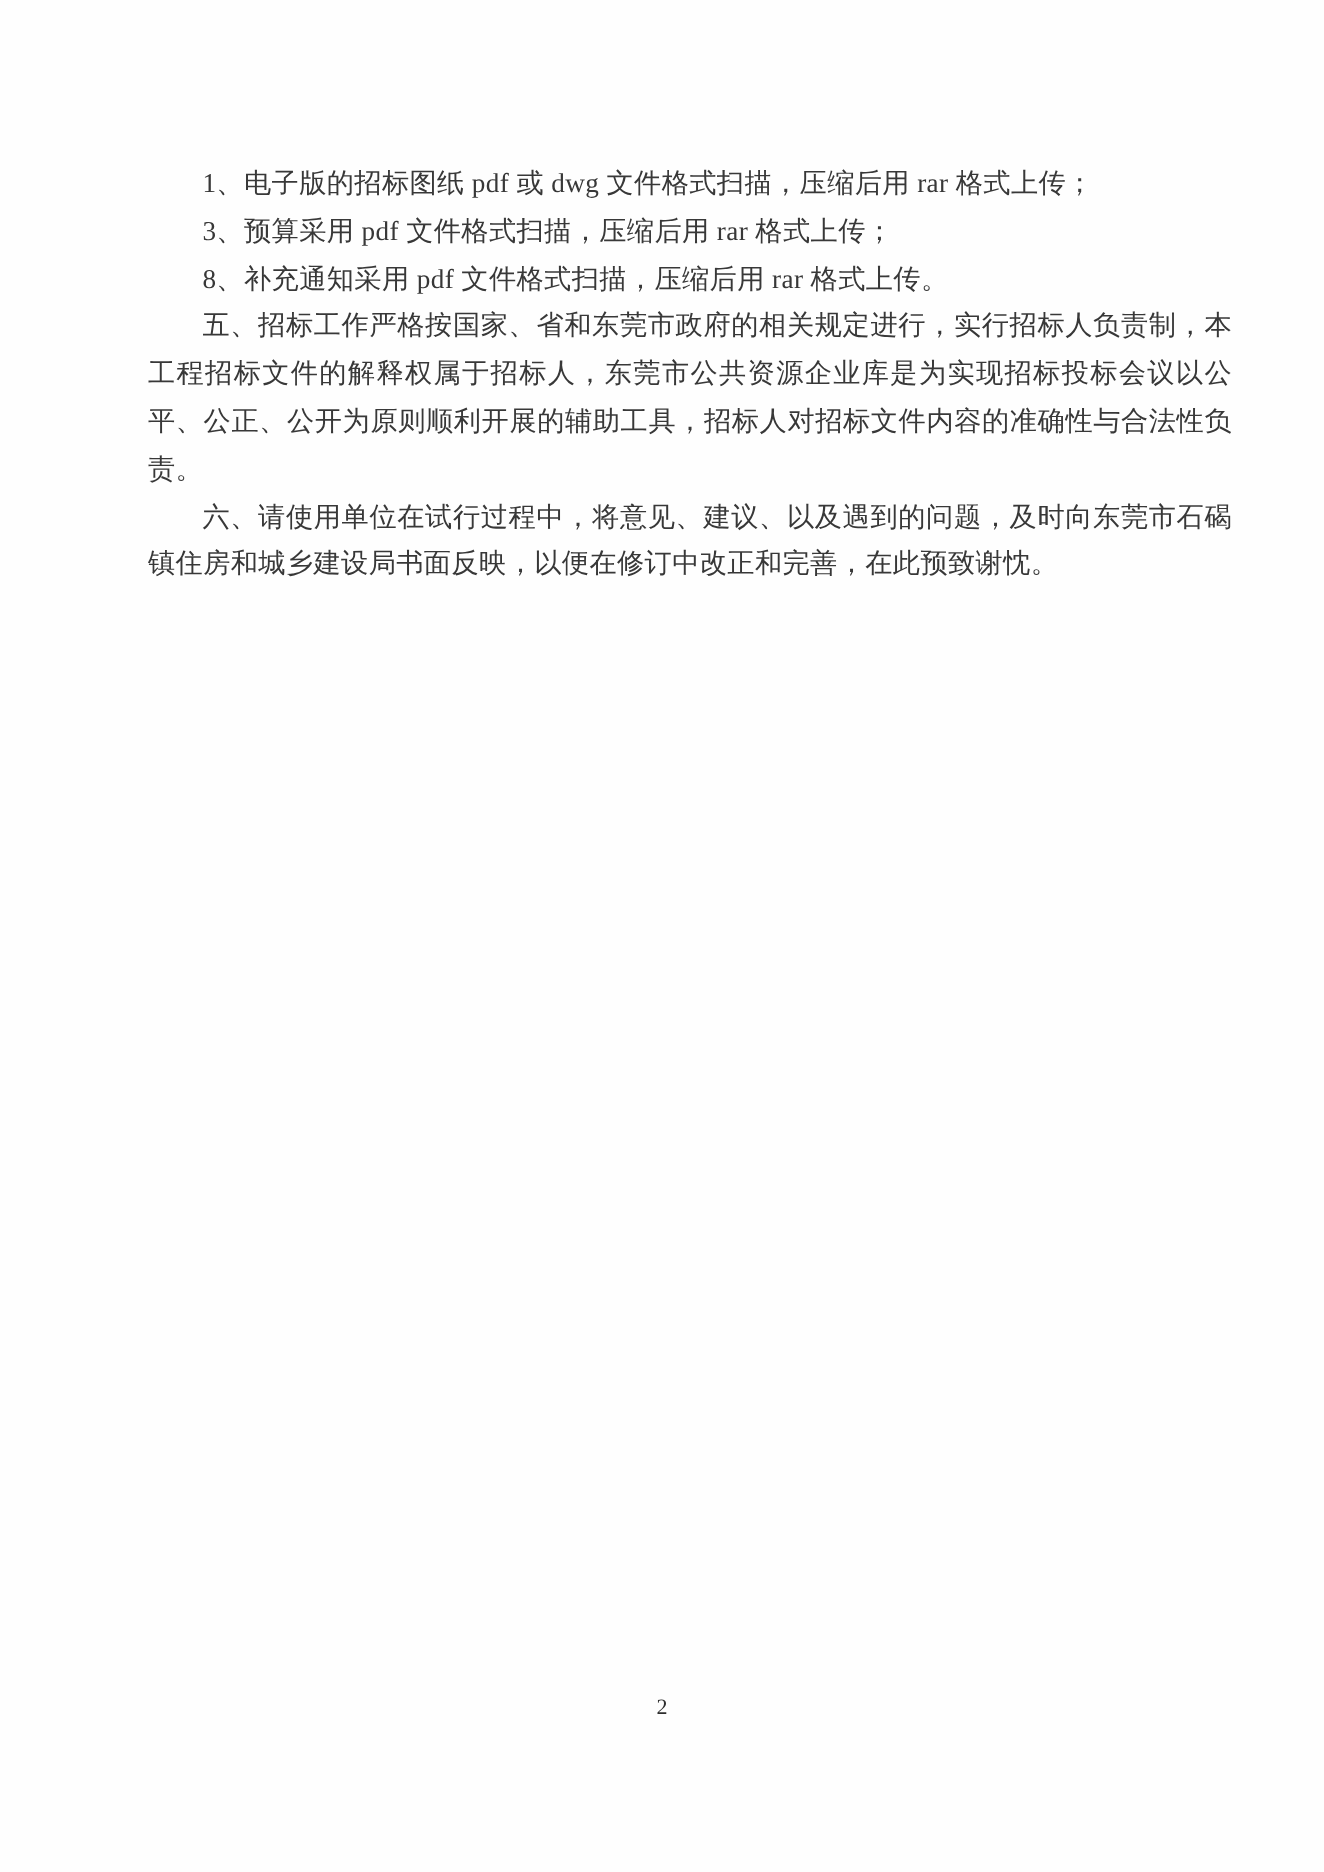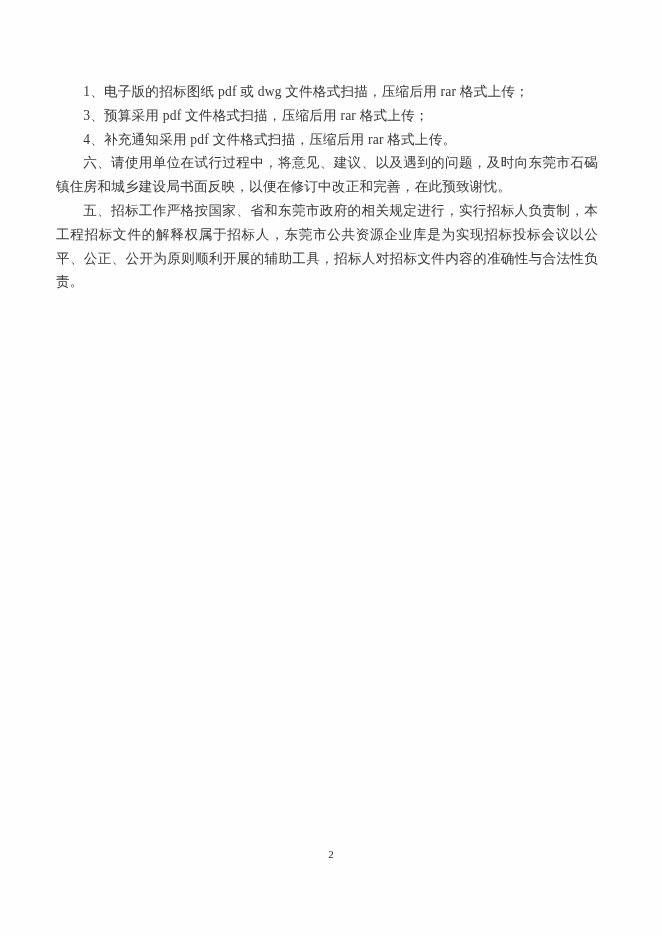--- a/index.html
+++ b/index.html
@@ -10,21 +10,21 @@
   .page {
     position: relative;
     width: 662px;
     height: 936px;
     background: #fefefe;
     overflow: hidden;
     font-family: "Liberation Serif", "DejaVu Serif", serif;
   }
   .content {
     position: absolute;
-    left: 56px;
+    left: 74px;
     top: 80px;
     width: 542px;
     color: #383838;
     font-size: 13.6px;
     line-height: 23.8px;
     text-align: justify;
     text-justify: inter-ideograph;
   }
   .content p {
     margin: 0;
@@ -44,20 +44,20 @@
     font-family: "Liberation Serif", "DejaVu Serif", serif;
   }
 </style>
 </head>
 <body>
 
 <div class="page">
   <div class="content">
     <p>1、电子版的招标图纸 pdf 或 dwg 文件格式扫描，压缩后用 rar 格式上传；</p>
     <p>3、预算采用 pdf 文件格式扫描，压缩后用 rar 格式上传；</p>
-    <p>4、补充通知采用 pdf 文件格式扫描，压缩后用 rar 格式上传。</p>
+    <p>8、补充通知采用 pdf 文件格式扫描，压缩后用 rar 格式上传。</p>
+    <p>五、招标工作严格按国家、省和东莞市政府的相关规定进行，实行招标人负责制，本工程招标文件的解释权属于招标人，东莞市公共资源企业库是为实现招标投标会议以公平、公正、公开为原则顺利开展的辅助工具，招标人对招标文件内容的准确性与合法性负责。</p>
     <p>六、请使用单位在试行过程中，将意见、建议、以及遇到的问题，及时向东莞市石碣镇住房和城乡建设局书面反映，以便在修订中改正和完善，在此预致谢忱。</p>
-    <p>五、招标工作严格按国家、省和东莞市政府的相关规定进行，实行招标人负责制，本工程招标文件的解释权属于招标人，东莞市公共资源企业库是为实现招标投标会议以公平、公正、公开为原则顺利开展的辅助工具，招标人对招标文件内容的准确性与合法性负责。</p>
   </div>
   <div class="footer">
     <span>2</span>
   </div>
 </div>
 
 </body></html>

